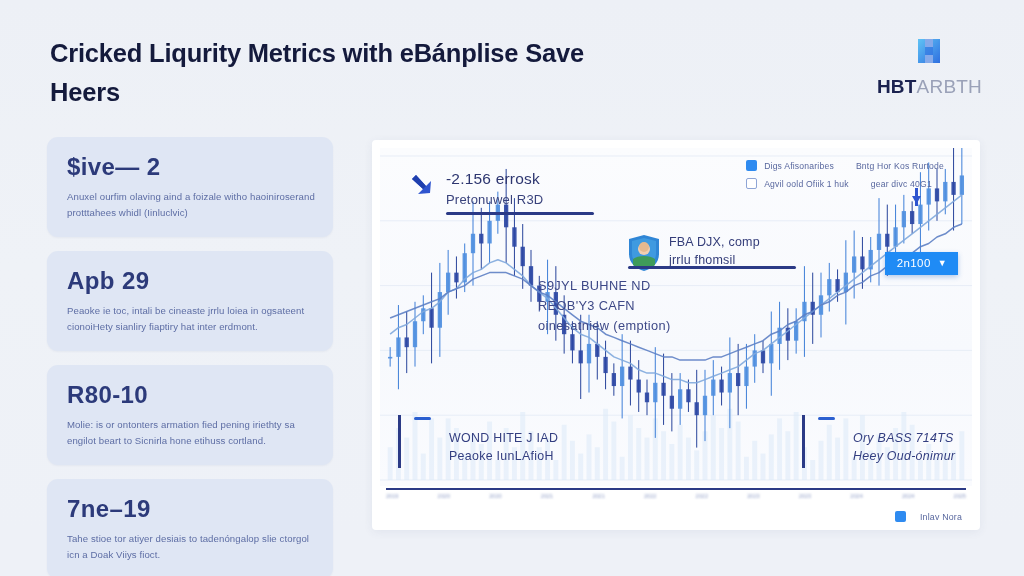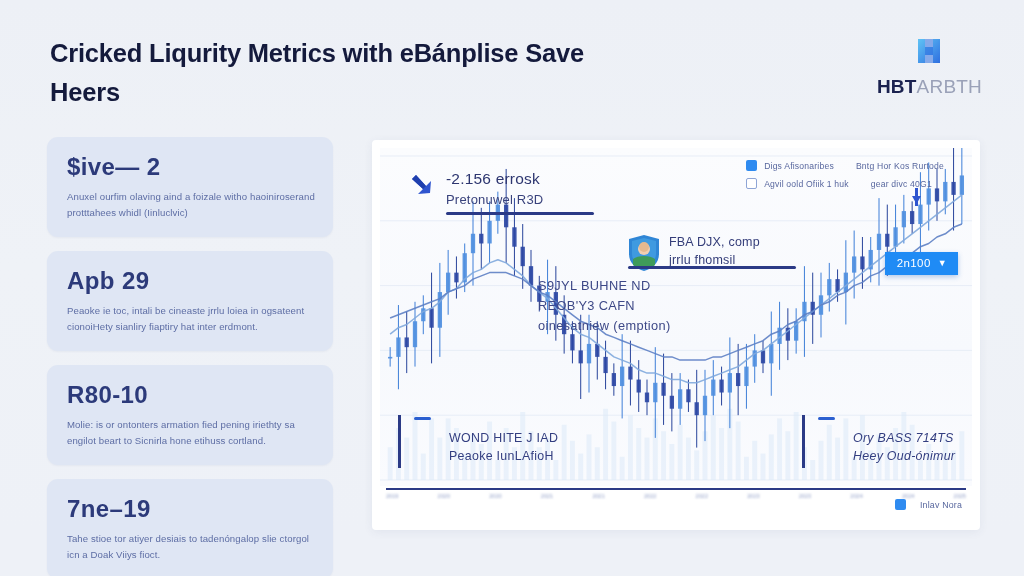--- a/index.html
+++ b/index.html
@@ -178,21 +178,21 @@
   }
   #axis-ticks {
     position: absolute; left: 14px; right: 14px; bottom: 28px;
     height: 9px;
     display: flex; justify-content: space-between;
     font-size: 5.6px; color: #93a1c8;
     filter: blur(1.1px);
     overflow: hidden;
   }
   #legend-bottom {
-    position: absolute; right: 18px; bottom: 20px;
+    position: absolute; right: 18px; bottom: 8px;
     display: flex; align-items: center; gap: 14px;
     filter: blur(.6px);
   }
   #legend-bottom .legend-label { font-size: 8.8px; }
 </style>
 </head>
 <body>
 
 <div id="page">
 

